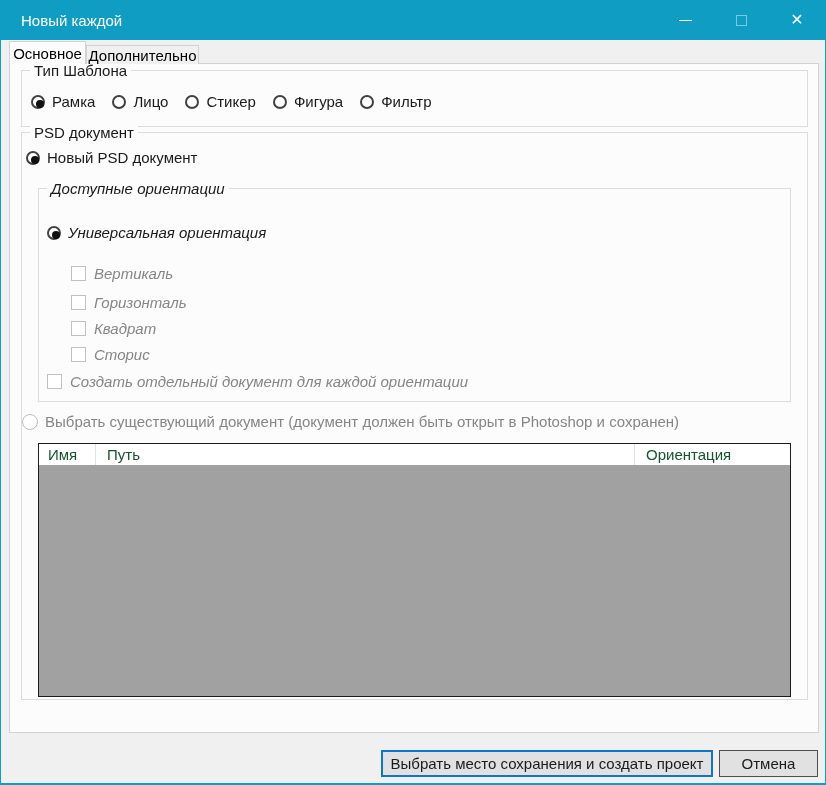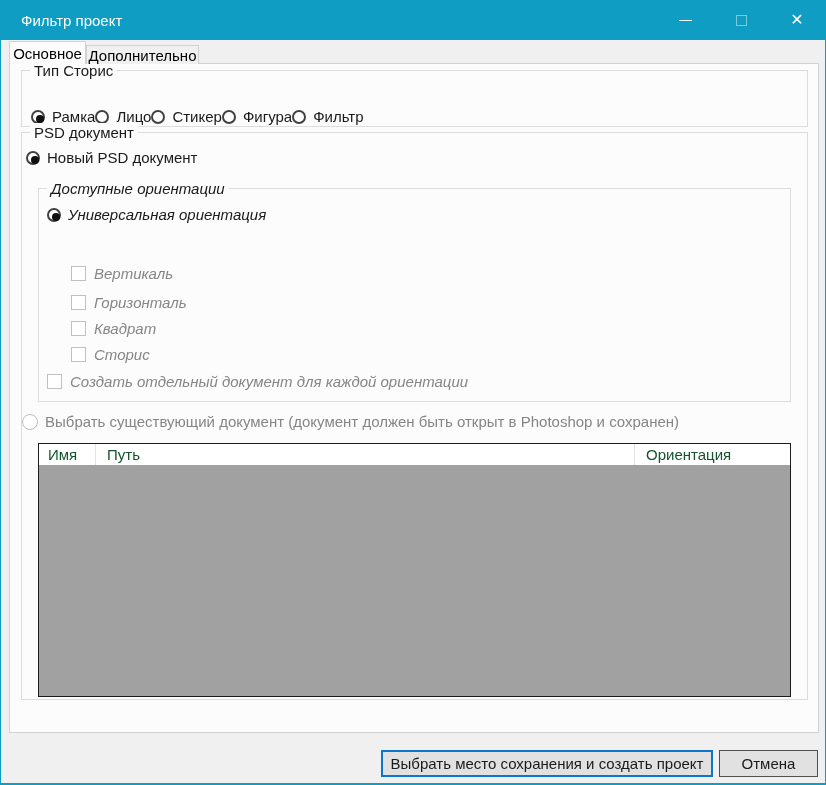--- a/index.html
+++ b/index.html
@@ -32,21 +32,21 @@
   
   .ctl-row{position:absolute;display:flex;align-items:center;font-size:15px;color:#1a1a1a;white-space:nowrap;}
   .ctl-row .lbl{margin-left:7px;}
   .radio{width:14px;height:14px;border:2px solid #414141;border-radius:50%;background:#fff;position:relative;flex:none;}
   .radio-checked::after{content:"";position:absolute;left:3px;top:3px;width:8px;height:8px;border-radius:50%;background:#101010;}
   .radio-disabled{width:16px;height:16px;border:1px solid #bcbcbc;}
   .checkbox{width:15px;height:15px;border:1px solid #c0c0c0;background:#fff;flex:none;}
   .lbl-disabled{color:#868686;}
   .cb-row .lbl{margin-left:8px;}
   
-  .type-row{position:absolute;left:9px;top:37px;display:flex;}
+  .type-row{position:absolute;left:9px;top:22px;display:flex;gap:17px;}
   .type-row .opt{display:flex;align-items:center;font-size:15px;color:#1a1a1a;}
   .type-row .opt .lbl{margin-left:7px;}
   
   .doc-table{position:absolute;left:16px;top:310px;width:753px;height:254px;border:1px solid #1c1c1c;background:#fff;}
   .doc-table-header{display:flex;height:21px;background:#ffffff;}
   .doc-th{font-size:15px;color:#14532d;display:flex;align-items:center;text-align:center;}
   .doc-th-name{width:57px;padding-left:9px;border-right:1px solid #e2e2e2;}
   .doc-th-path{width:539px;padding-left:11px;border-right:1px solid #e2e2e2;}
   .doc-th-orient{flex:1;padding-left:11px;}
   .doc-table-body{height:231px;background:#a1a1a1;}
@@ -55,21 +55,21 @@
     font-size:15px;color:#1a1a1a;background:#e1e1e1;cursor:default;}
   .btn-default{left:380px;top:750px;width:332px;height:27px;border:2px solid #0c76c8;}
   .btn-cancel{left:718px;top:750px;width:99px;height:27px;border:1px solid #4f4f4f;}
 </style>
 </head>
 <body>
 
 <div class="window">
 
   <div class="titlebar">
-    <div class="window-title">Фильтр проект</div>
+    <div class="window-title">Новый каждой</div>
     <div class="caption-buttons">
       <div class="caption-btn">
         <span class="glyph-min"></span>
       </div>
       <div class="caption-btn">
         <span class="glyph-max"></span>
       </div>
       <div class="caption-btn">
         <span class="glyph-close">✕</span>
       </div>
@@ -79,21 +79,21 @@
   <div class="tab tab-active">
     <span>Основное</span>
   </div>
   <div class="tab tab-inactive">
     <span>Дополнительно</span>
   </div>
 
   <div class="tabpage">
 
     <div class="groupbox" style="left:11px;top:6px;width:787px;height:57px;">
-      <span class="groupbox-label">Тип Сторис</span>
+      <span class="groupbox-label">Тип Шаблона</span>
       <div class="type-row">
         <div class="opt">
           <span class="radio radio-checked"></span>
           <span class="lbl">Рамка</span>
         </div>
         <div class="opt">
           <span class="radio"></span>
           <span class="lbl">Лицо</span>
         </div>
         <div class="opt">
@@ -115,21 +115,21 @@
       <span class="groupbox-label">PSD документ</span>
 
       <div class="ctl-row" style="left:4px;top:16px;">
         <span class="radio radio-checked"></span>
         <span class="lbl">Новый PSD документ</span>
       </div>
 
       <div class="groupbox" style="left:16px;top:55px;width:753px;height:214px;font-style:italic;">
         <span class="groupbox-label">Доступные ориентации</span>
 
-        <div class="ctl-row" style="left:8px;top:17px;">
+        <div class="ctl-row" style="left:8px;top:35px;">
           <span class="radio radio-checked"></span>
           <span class="lbl">Универсальная ориентация</span>
         </div>
 
         <div class="ctl-row cb-row" style="left:32px;top:76px;">
           <span class="checkbox"></span>
           <span class="lbl lbl-disabled">Вертикаль</span>
         </div>
         <div class="ctl-row cb-row" style="left:32px;top:105px;">
           <span class="checkbox"></span>

